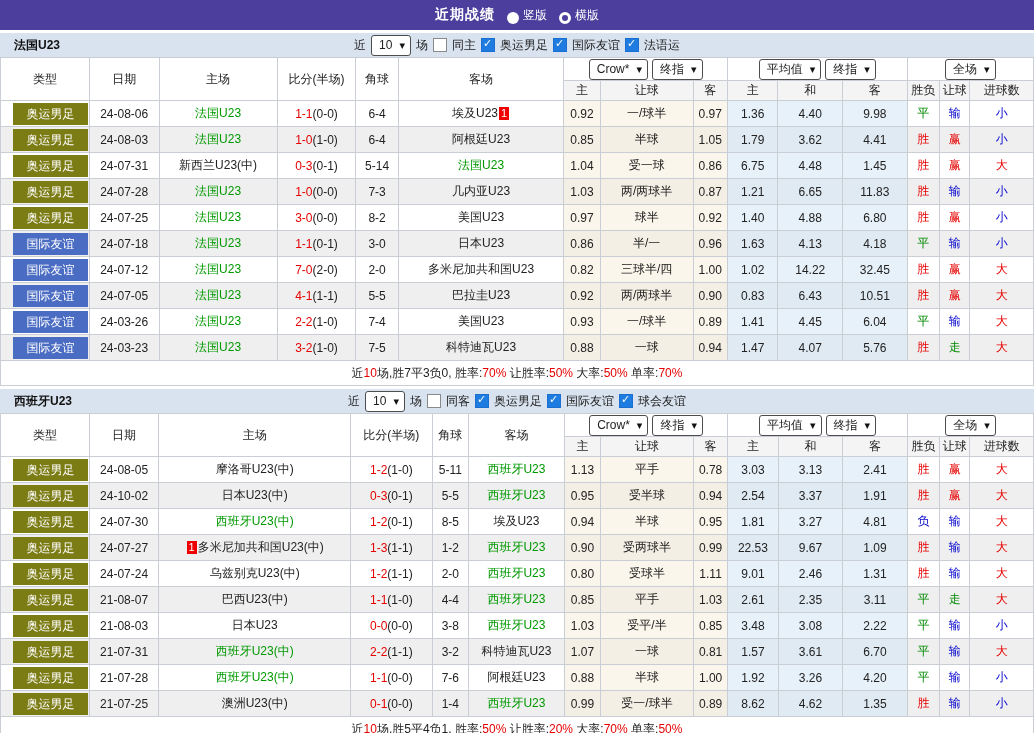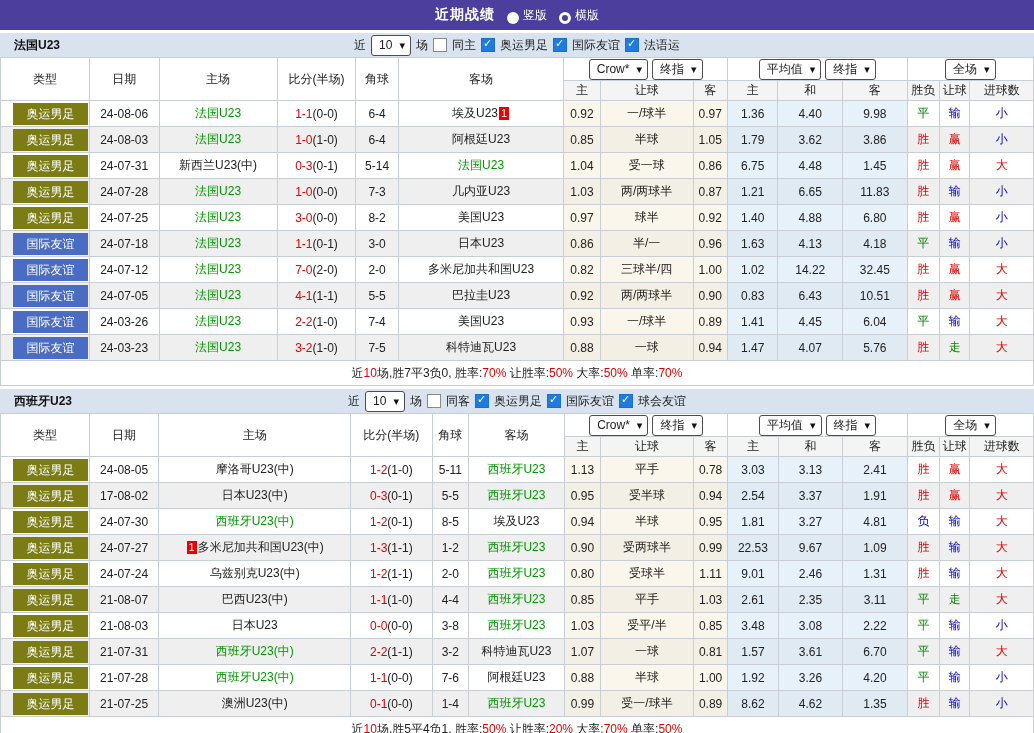--- a/index.html
+++ b/index.html
@@ -175,21 +175,21 @@
           <td>24-08-03</td>
           <td><span class="team-green">法国U23</span></td>
           <td><span class="score-main">1-0</span><span class="score-half">(1-0)</span></td>
           <td>6-4</td>
           <td><span>阿根廷U23</span></td>
           <td class="let">0.85</td>
           <td class="let">半球</td>
           <td class="let">1.05</td>
           <td class="avg">1.79</td>
           <td class="avg">3.62</td>
-          <td class="avg">3.86</td>
+          <td class="avg">4.41</td>
           <td class="res" style="color: rgb(230, 0, 0);">胜</td>
           <td class="res" style="color: rgb(230, 0, 0);">赢</td>
           <td class="res" style="color: rgb(0, 0, 204);">小</td>
         </tr>
         <tr class="odd">
           <td class="c-type">
             <div class="type-tag" style="background: rgb(124, 124, 21);">奥运男足</div>
           </td>
           <td>24-07-31</td>
           <td><span>新西兰U23(中)</span></td>
@@ -450,21 +450,21 @@
           <td class="avg">3.13</td>
           <td class="avg">2.41</td>
           <td class="res" style="color: rgb(230, 0, 0);">胜</td>
           <td class="res" style="color: rgb(230, 0, 0);">赢</td>
           <td class="res" style="color: rgb(230, 0, 0);">大</td>
         </tr>
         <tr class="even">
           <td class="c-type">
             <div class="type-tag" style="background: rgb(124, 124, 21);">奥运男足</div>
           </td>
-          <td>17-08-02</td>
+          <td>24-10-02</td>
           <td><span>日本U23(中)</span></td>
           <td><span class="score-main">0-3</span><span class="score-half">(0-1)</span></td>
           <td>5-5</td>
           <td><span class="team-green">西班牙U23</span></td>
           <td class="let">0.95</td>
           <td class="let">受半球</td>
           <td class="let">0.94</td>
           <td class="avg">2.54</td>
           <td class="avg">3.37</td>
           <td class="avg">1.91</td>

